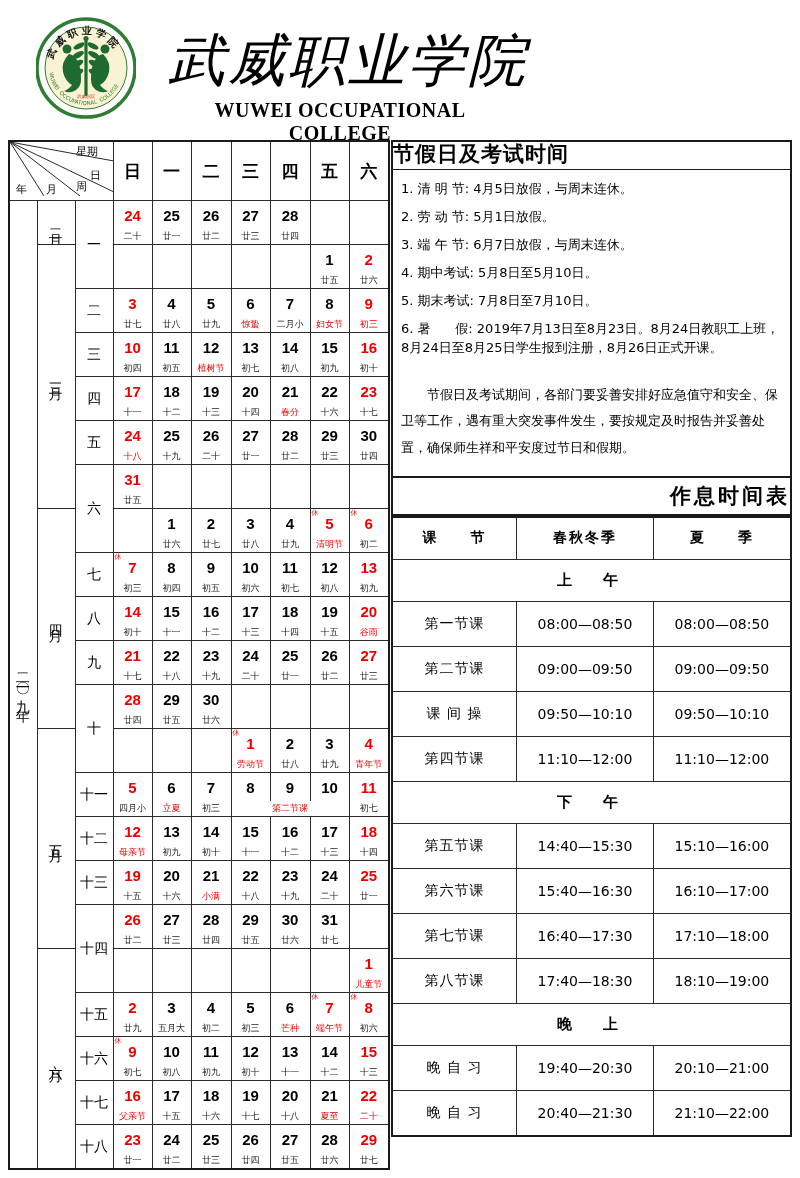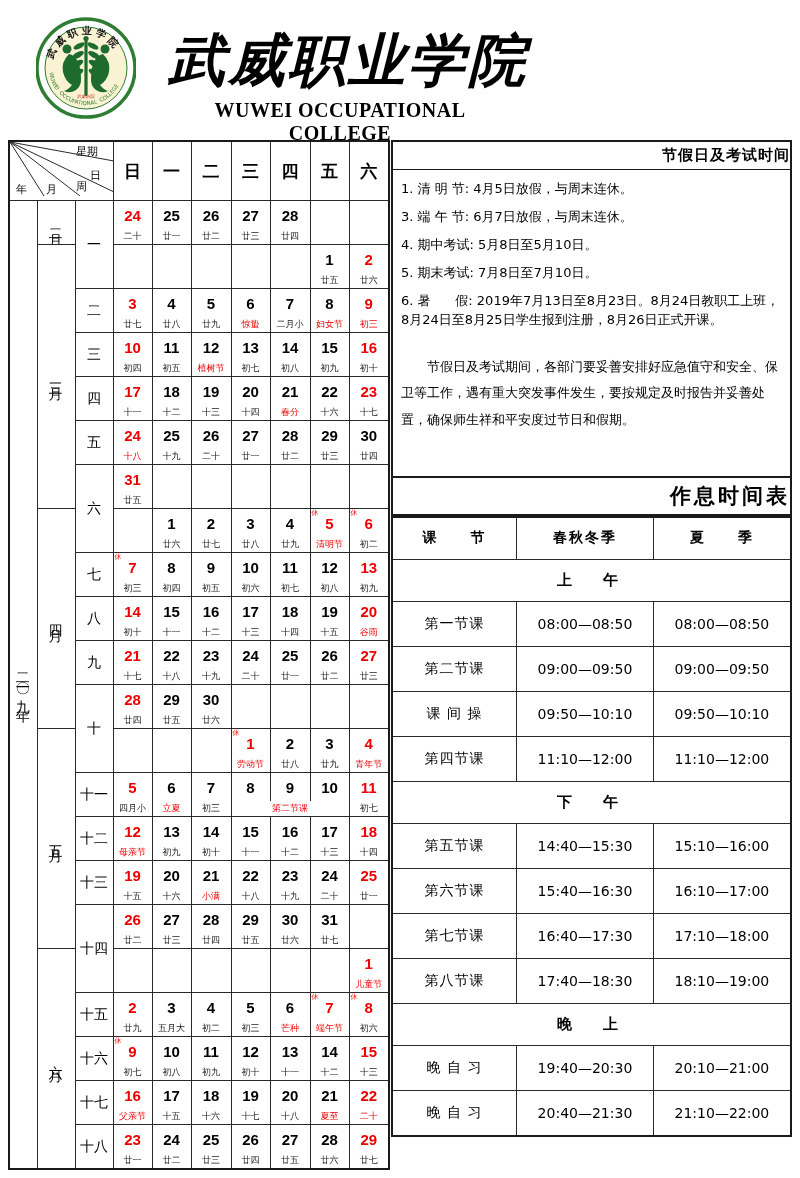--- a/index.html
+++ b/index.html
@@ -3,21 +3,21 @@
 <meta charset="utf-8">
 <style>
   html,body{margin:0;padding:0;background:#fff;}
   .page{position:relative;width:800px;height:1178px;background:#ffffff;overflow:hidden;
         font-family:"DejaVu Sans",sans-serif;color:#000;}
 
   
   .hdr{position:absolute;left:0;top:0;width:800px;height:140px;}
   .logo{position:absolute;left:36px;top:16px;width:100px;height:104px;}
   .college-cn{position:absolute;left:168px;top:18px;width:345px;height:84px;
-      font-family:"DejaVu Serif",serif;font-weight:bold;font-size:57px;letter-spacing:3px;
+      font-family:"DejaVu Serif",serif;font-weight:normal;font-size:57px;letter-spacing:3px;
       font-style:italic;white-space:nowrap;line-height:84px;}
   .college-en{position:absolute;left:170px;top:99px;width:340px;text-align:center;
       font-family:"Liberation Serif",serif;font-weight:bold;font-size:20px;letter-spacing:0.5px;}
   .term{position:absolute;left:560px;top:56px;width:190px;text-align:center;
       font-weight:bold;font-size:20px;line-height:27px;}
 
   
   table{border-collapse:collapse;table-layout:fixed;}
   #calendar-table{position:absolute;left:8px;top:140px;width:380px;border:2px solid #1a1a1a;}
   #calendar-table td{border:1px solid #2a2a2a;padding:0;text-align:center;vertical-align:middle;overflow:hidden;}
@@ -29,22 +29,22 @@
   .lunar-cell{font-size:9px;color:#1a1a1a;border-top:none !important;}
   .year-cell,.month-cell{writing-mode:vertical-rl;text-orientation:upright;font-size:14px;letter-spacing:5px;}
   .year-cell{letter-spacing:9px;}
   .week-cell{font-size:14px;}
   .red{color:#ee0000;}
   .xiu{position:absolute;left:1px;top:0px;font-size:7px;font-weight:normal;color:#ee0000;line-height:8px;}
 
   
   .notes-box{position:absolute;left:391px;top:140px;width:401px;height:338px;
       border:2px solid #1a1a1a;box-sizing:border-box;}
-  .notes-title{height:27px;line-height:27px;text-align:right;font-weight:bold;font-size:15px;
-      letter-spacing:1px;border-bottom:1px solid #1a1a1a;}
+  .notes-title{height:27px;line-height:27px;text-align:left;font-weight:bold;font-size:21px;
+      letter-spacing:1px;border-bottom:1px solid #1a1a1a;font-family:Liberation Mono, monospace;}
   .note-item{margin:8.5px 6px 8.5px 8px;font-size:13px;line-height:1.5;white-space:pre-wrap;}
   .notes-para{margin:24px 8px 0 8px;font-size:13px;line-height:2.05;text-indent:2em;}
 
   .sched-title{position:absolute;left:391px;top:478px;width:401px;height:38px;box-sizing:border-box;
       border:2px solid #1a1a1a;border-top:none;text-align:right;font-size:21px;font-weight:bold;
       letter-spacing:3px;line-height:36px;}
   #schedule-table{position:absolute;left:391px;top:516px;width:401px;border:2px solid #1a1a1a;}
   #schedule-table td{border:1px solid #2a2a2a;text-align:center;vertical-align:middle;padding:0;}
   .sc-head{height:42px;font-weight:bold;font-size:14px;letter-spacing:2px;}
   .sc-band{height:42px;font-weight:bold;font-size:15px;letter-spacing:8px;padding-left:40px;}
@@ -517,20 +517,21 @@
           <td class="lunar-cell">廿六</td>
           <td class="lunar-cell">廿七</td>
         </tr>
       </tbody>
     </table>
 
   <div class="notes-box">
     <div class="notes-title">节假日及考试时间</div>
     <div id="notes-list">
         <div class="note-item">1. 清 明 节: 4月5日放假，与周末连休。</div>
+        <div class="note-item">2. 劳 动 节: 5月1日放假。</div>
         <div class="note-item">3. 端 午 节: 6月7日放假，与周末连休。</div>
         <div class="note-item">4. 期中考试: 5月8日至5月10日。</div>
         <div class="note-item">5. 期末考试: 7月8日至7月10日。</div>
         <div class="note-item">6. 暑      假: 2019年7月13日至8月23日。8月24日教职工上班，8月24日至8月25日学生报到注册，8月26日正式开课。</div>
       </div>
     <div class="notes-para">节假日及考试期间，各部门要妥善安排好应急值守和安全、保卫等工作，遇有重大突发事件发生，要按规定及时报告并妥善处置，确保师生祥和平安度过节日和假期。</div>
   </div>
 
   <div class="sched-title">作息时间表</div>
   <table id="schedule-table">

